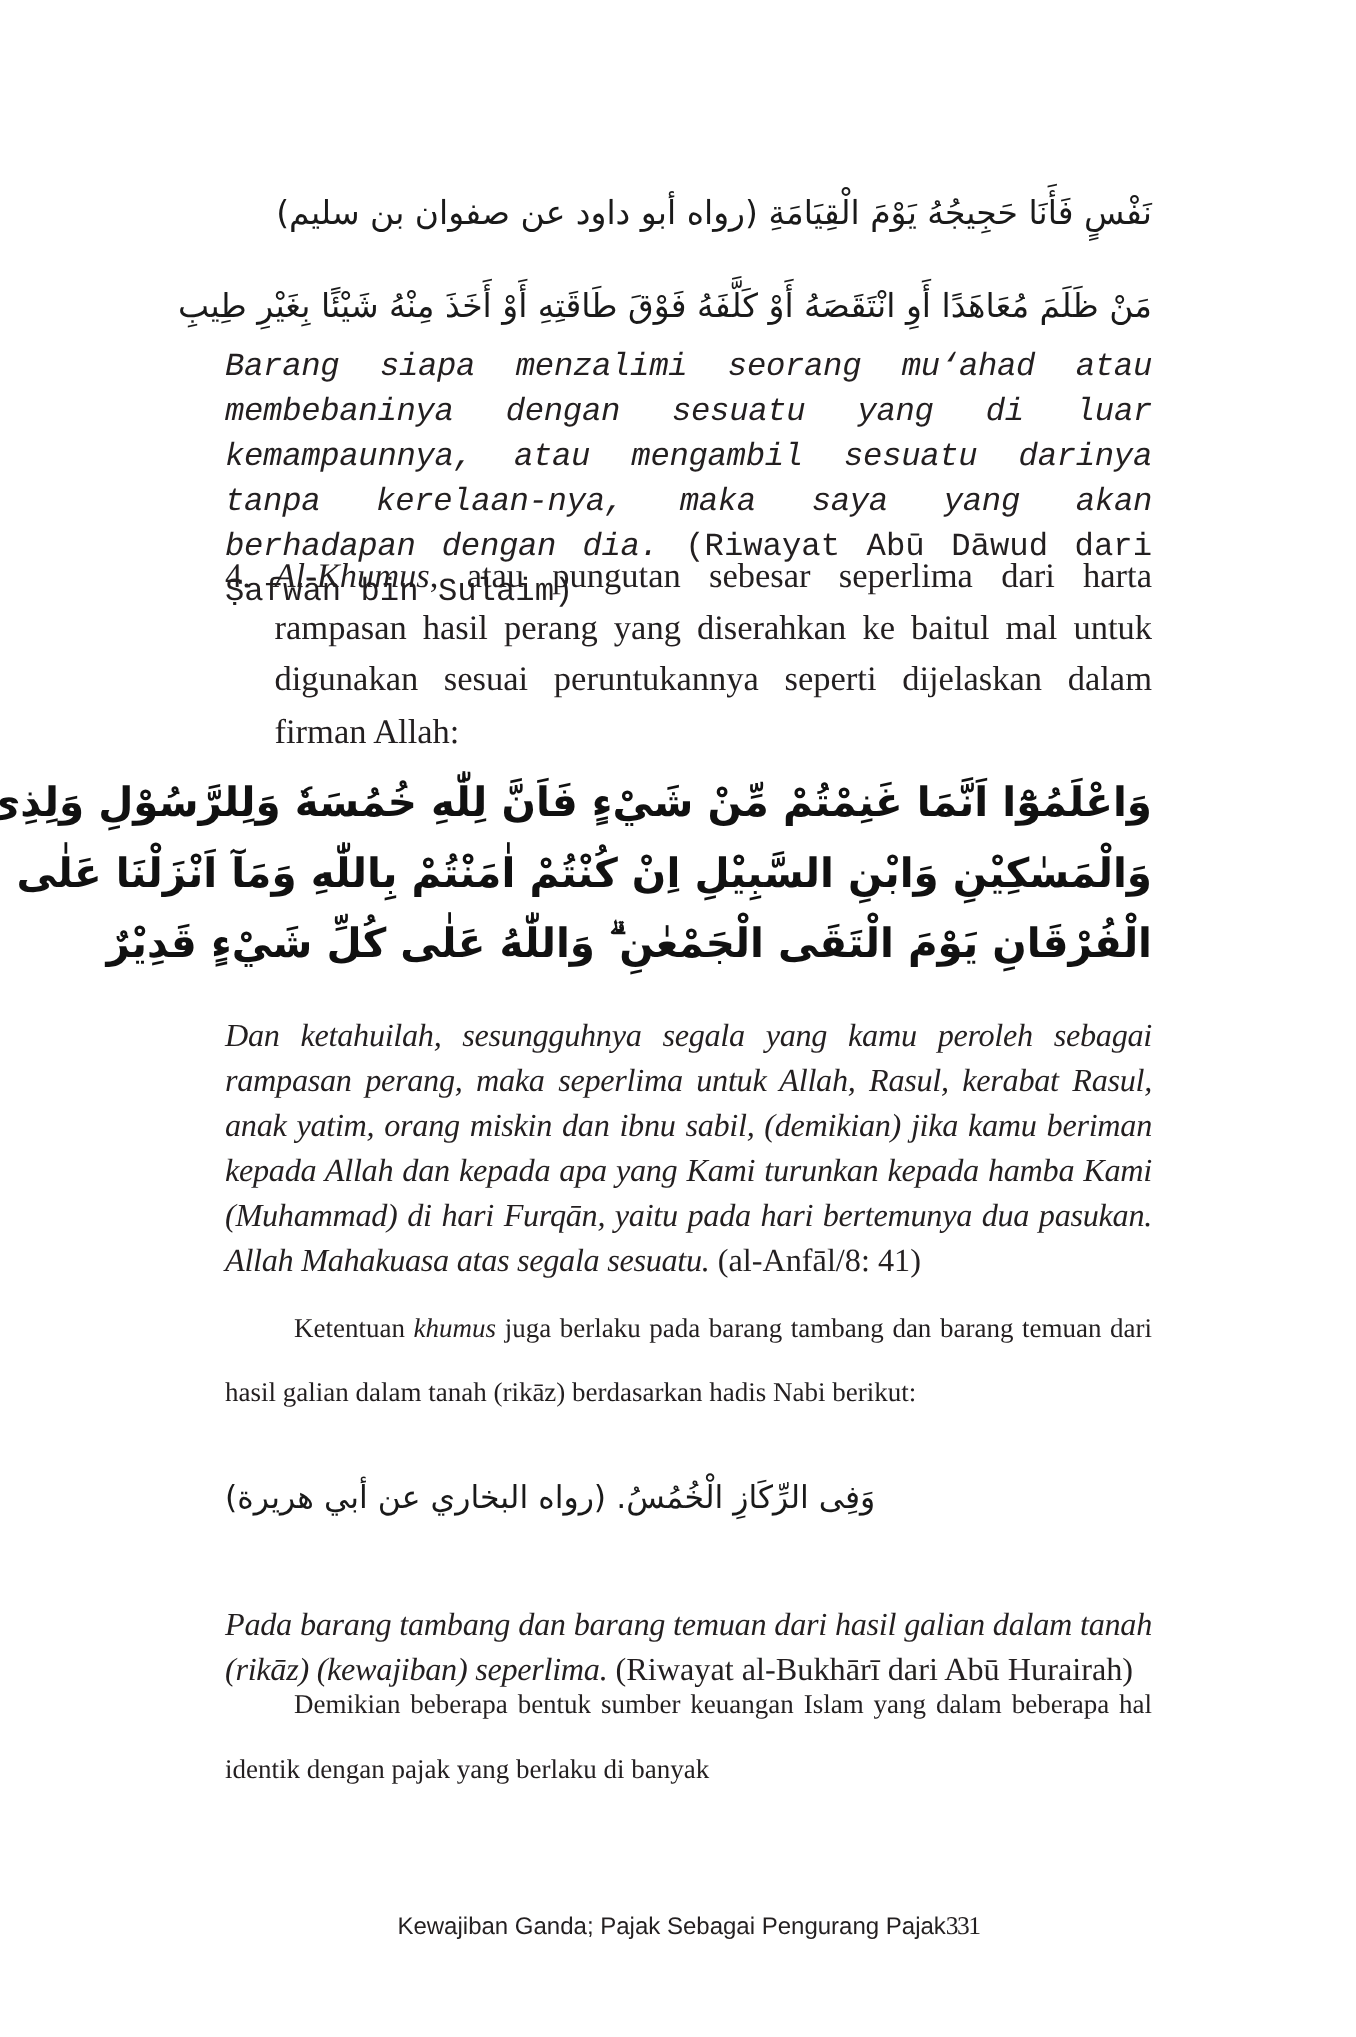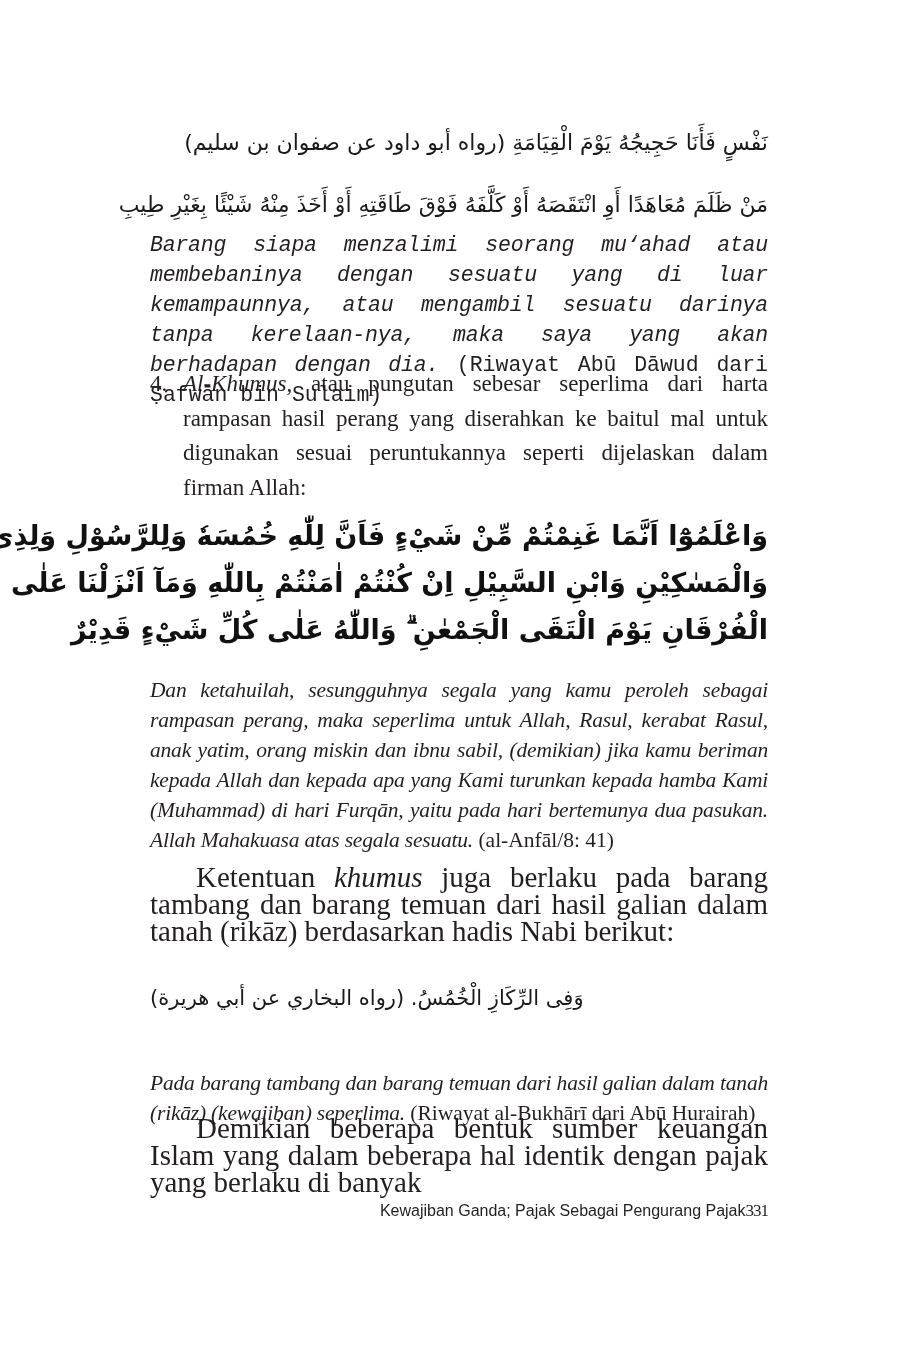--- a/index.html
+++ b/index.html
@@ -83,22 +83,22 @@
     .quran .line {
       display: block;
       text-align: right;
       white-space: nowrap;
       letter-spacing: 0.5px;
     }
     .t2 { top: 675px; }
     .para {
       position: absolute;
       width: 618px;
-      font-size: 29px;
-      line-height: 27px;
+      font-size: 18px;
+      line-height: 43px;
       text-align: justify;
     }
     .para .indent {
       display: inline-block;
       width: 46px;
     }
     .p1 { top: 864px; }
     .arabic-hadith2 {
       position: absolute;
       top: 983px;
@@ -107,27 +107,27 @@
       text-align: left;
       font-family: "DejaVu Sans", sans-serif;
       font-size: 21px;
       line-height: 30px;
       color: #1a1a1a;
     }
     .t3 { top: 1068px; }
     .p2 { top: 1115px; }
     .footer {
       position: absolute;
-      top: 1201px;
+      top: 1274px;
       width: 618px;
       font-family: "Liberation Sans", "DejaVu Sans", sans-serif;
       font-size: 16px;
       color: #231f20;
       display: flex;
-      justify-content: flex-end;
+      justify-content: center;
       align-items: baseline;
     }
     .footer .page-number {
       font-family: "Liberation Serif", serif;
       font-size: 17px;
       letter-spacing: -1px;
     }
   </style>
 </head>
 <body>

